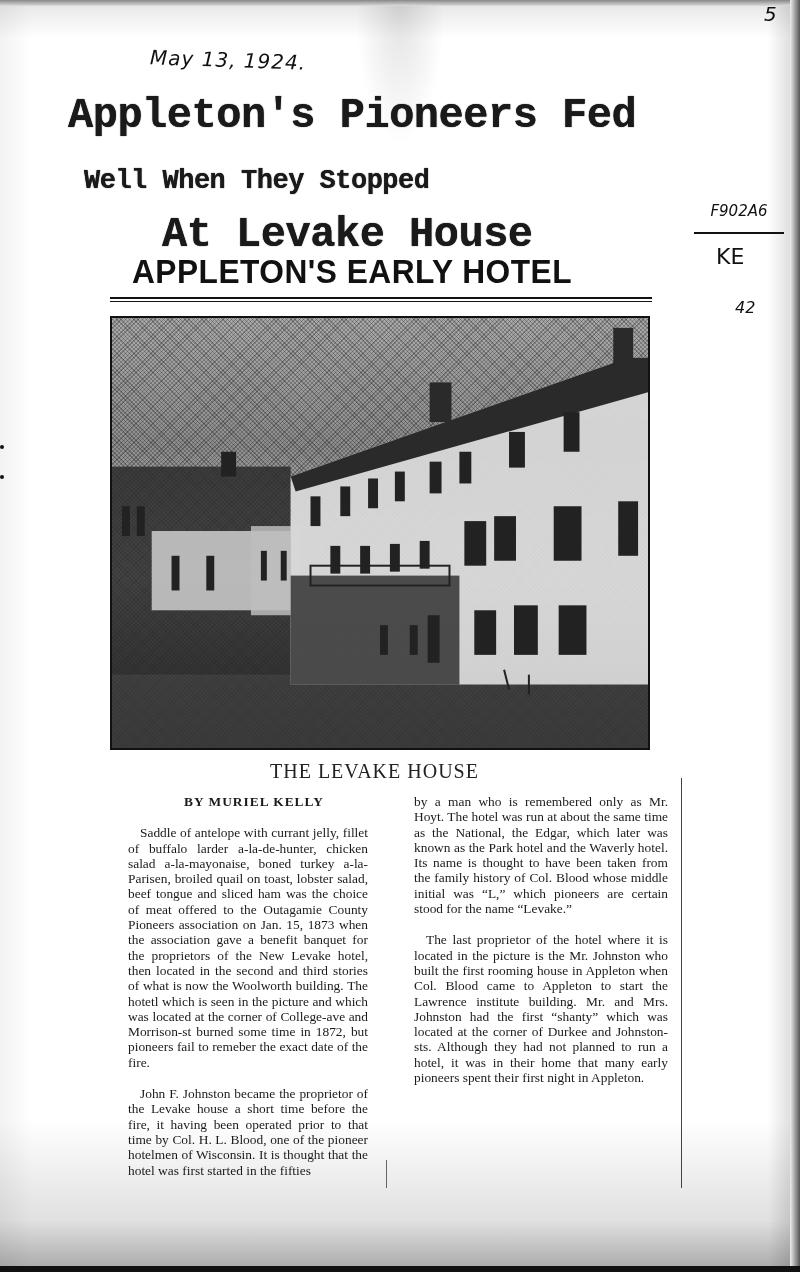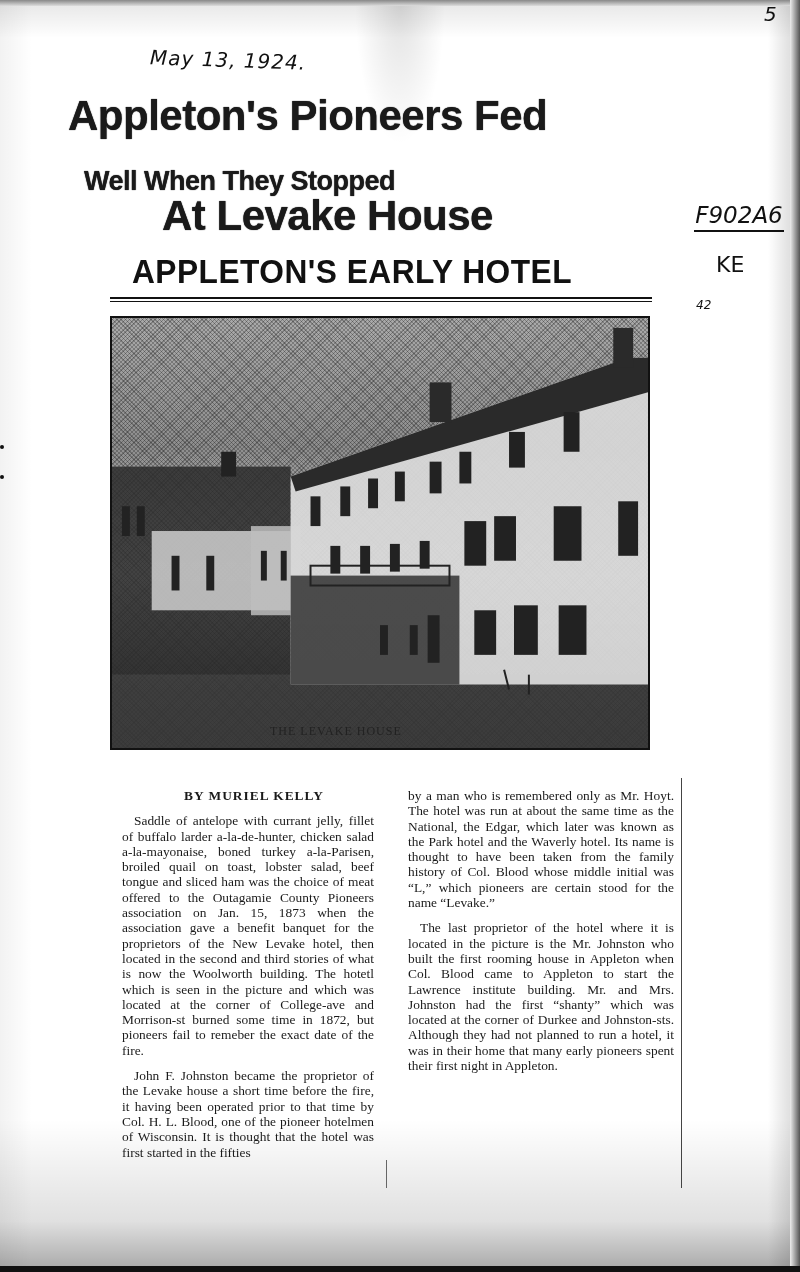--- a/index.html
+++ b/index.html
@@ -16,62 +16,62 @@
         linear-gradient(to right, rgba(0,0,0,0.05), rgba(0,0,0,0) 4%, rgba(0,0,0,0) 96%, rgba(0,0,0,0.18)),
         linear-gradient(to bottom, rgba(0,0,0,0.10), rgba(0,0,0,0) 3%, rgba(0,0,0,0) 88%, rgba(0,0,0,0.12) 96%, rgba(0,0,0,0.35));
     }
     .top-edge { position:absolute; left:0; top:0; width:800px; height:6px; background:linear-gradient(#888,#ddd); }
     .right-edge { position:absolute; right:0; top:0; width:10px; height:1272px; background:linear-gradient(to right,#eee,#555); }
     .bottom-edge { position:absolute; left:0; bottom:0; width:800px; height:6px; background:#111; }
 
     .hand { position:absolute; font-family: "DejaVu Sans", sans-serif; font-style: italic; color:#111; }
     .page-num { left: 764px; top: 2px; font-size: 20px; }
     .date { left: 150px; top: 48px; font-size: 20px; transform: rotate(2deg); letter-spacing: 1px; }
-    .code { left: 694px; top: 202px; font-size: 23px; width: 90px; text-align:center; border-bottom: 2px solid #111; padding-bottom: 2px; }
-    .initials { left: 716px; top: 244px; font-size: 22px; font-style: normal; margin-top: 8px; }
-    .number { left: 696px; top: 298px; font-size: 12px; }
+    .code { left: 694px; top: 202px; font-size: 15px; width: 90px; text-align:center; border-bottom: 2px solid #111; padding-bottom: 12px; }
+    .initials { left: 716px; top: 244px; font-size: 22px; font-style: normal; }
+    .number { left: 735px; top: 298px; font-size: 16px; }
 
     .headline {
-      position:absolute; font-family: Liberation Sans, sans-serif; font-weight: bold;
+      position:absolute; font-family: Liberation Mono, monospace; font-weight: bold;
       color:#1a1a1a; white-space: nowrap; letter-spacing: -0.5px;
       text-shadow: 0 0 1px #000;
     }
     .h1 { left: 68px; top: 92px; font-size: 42px; }
     .h2 { left: 84px; top: 166px; font-size: 27px; }
-    .h3 { left: 162px; top: 192px; font-size: 42px; }
+    .h3 { left: 162px; top: 211px; font-size: 42px; }
     .subhead {
       position:absolute; left: 132px; top: 253px; font-family: "Liberation Sans", sans-serif;
       font-weight: bold; font-size: 33px; letter-spacing: 0.5px; color:#111; white-space:nowrap;
       transform: scaleX(0.96); transform-origin: left;
     }
     .rule { position:absolute; left: 110px; width: 542px; background:#111; }
     .rule-1 { top: 297px; height: 2px; }
     .rule-2 { top: 301px; height: 1px; }
 
     .photo {
       position:absolute; left: 110px; top: 316px; width: 540px; height: 434px;
       border: 2px solid #111; box-sizing: border-box; overflow: hidden;
       background:
         repeating-linear-gradient(45deg, rgba(0,0,0,0.25) 0 1px, rgba(0,0,0,0) 1px 3px),
         repeating-linear-gradient(-45deg, rgba(0,0,0,0.25) 0 1px, rgba(0,0,0,0) 1px 3px),
         linear-gradient(#a9a9a9, #8d8d8d 30%, #c4c4c4 60%, #555 85%, #444);
     }
     .photo svg { position:absolute; left:0; top:0; width:100%; height:100%; }
 
     .caption {
-      position:absolute; left: 270px; top: 724px; font-size: 12px; letter-spacing: 1px;
+      position:absolute; left: 270px; top: 760px; font-size: 20px; letter-spacing: 1px;
       font-family: "Liberation Serif", serif; color:#222;
     }
     .col {
       position:absolute; top: 778px; font-family: "Liberation Serif", serif;
       font-size: 13.4px; line-height: 15.3px; color:#1a1a1a; text-align: justify;
     }
     .col-left { left: 112px; width: 272px; }
     .col-right { left: 398px; width: 286px; }
-    .col p { margin: 10px; text-indent: 12px; }
+    .col p { margin: 16px; text-indent: 12px; }
     .byline, .subhed { text-align:center; font-weight:bold; letter-spacing: 1px; margin:0; }
     .vrule { position:absolute; left: 681px; top: 778px; width:1px; height: 410px; background:#444; }
     .vrule-mid { position:absolute; left: 386px; top: 1160px; width:1px; height: 28px; background:#666; }
     .left-marks { position:absolute; left:0; width:4px; height:4px; background:#111; border-radius:2px; }
   </style>
 </head>
 <body>
 
 <div class="paper">
   <div class="top-edge"></div>

